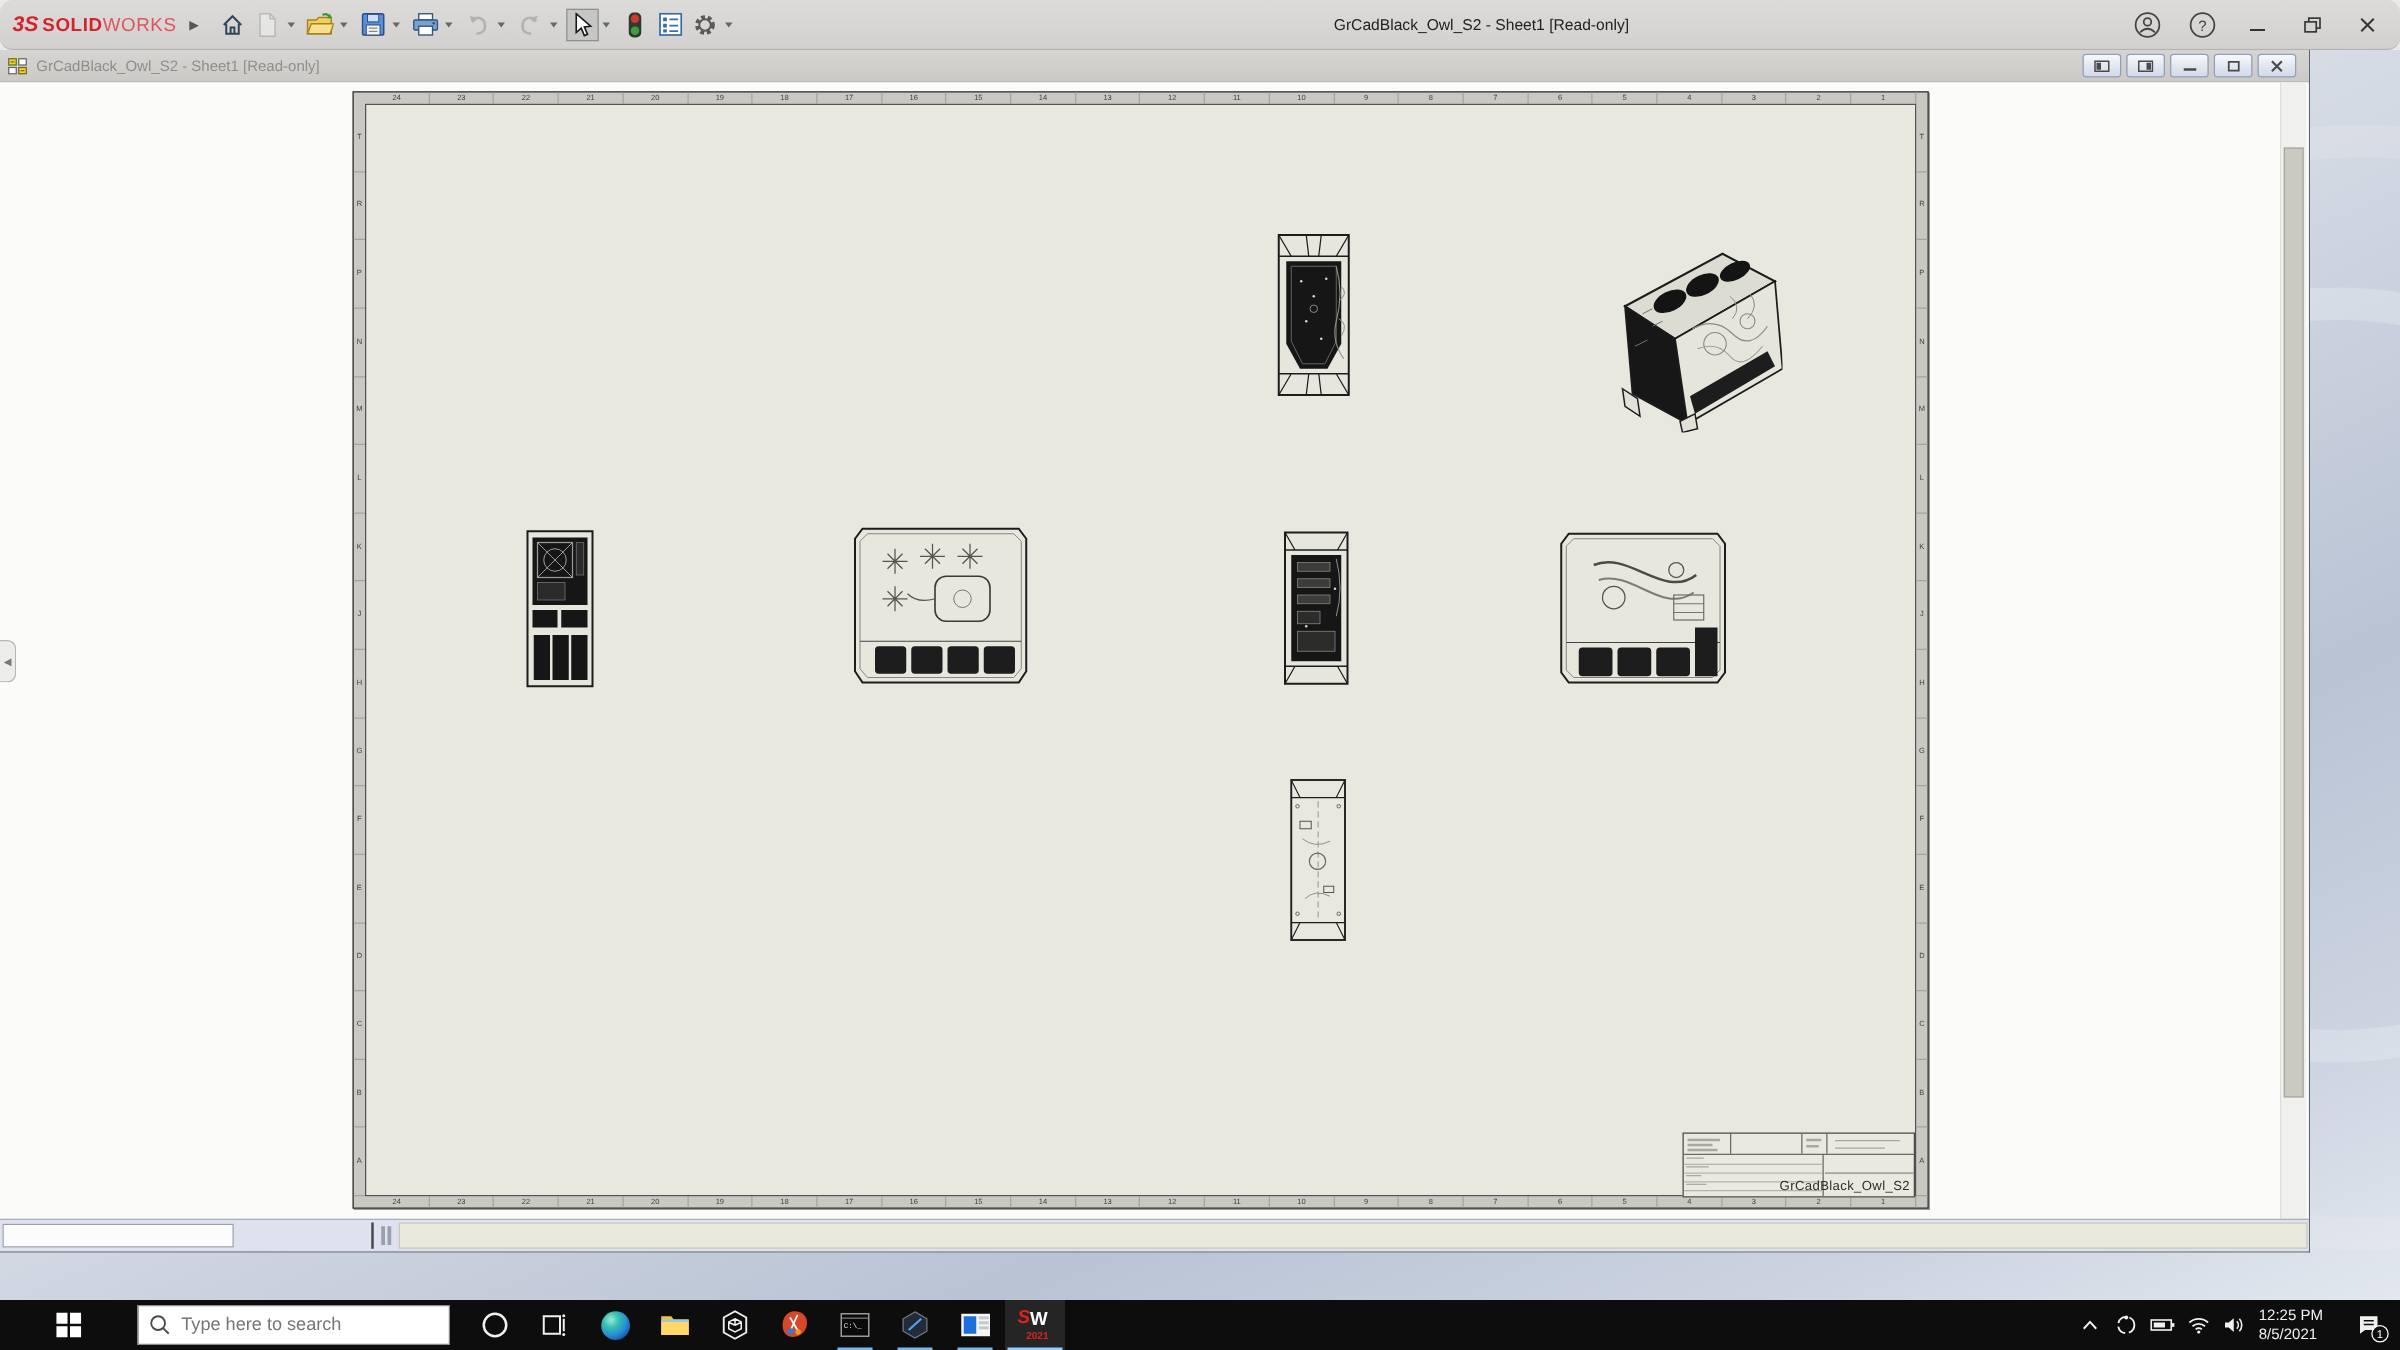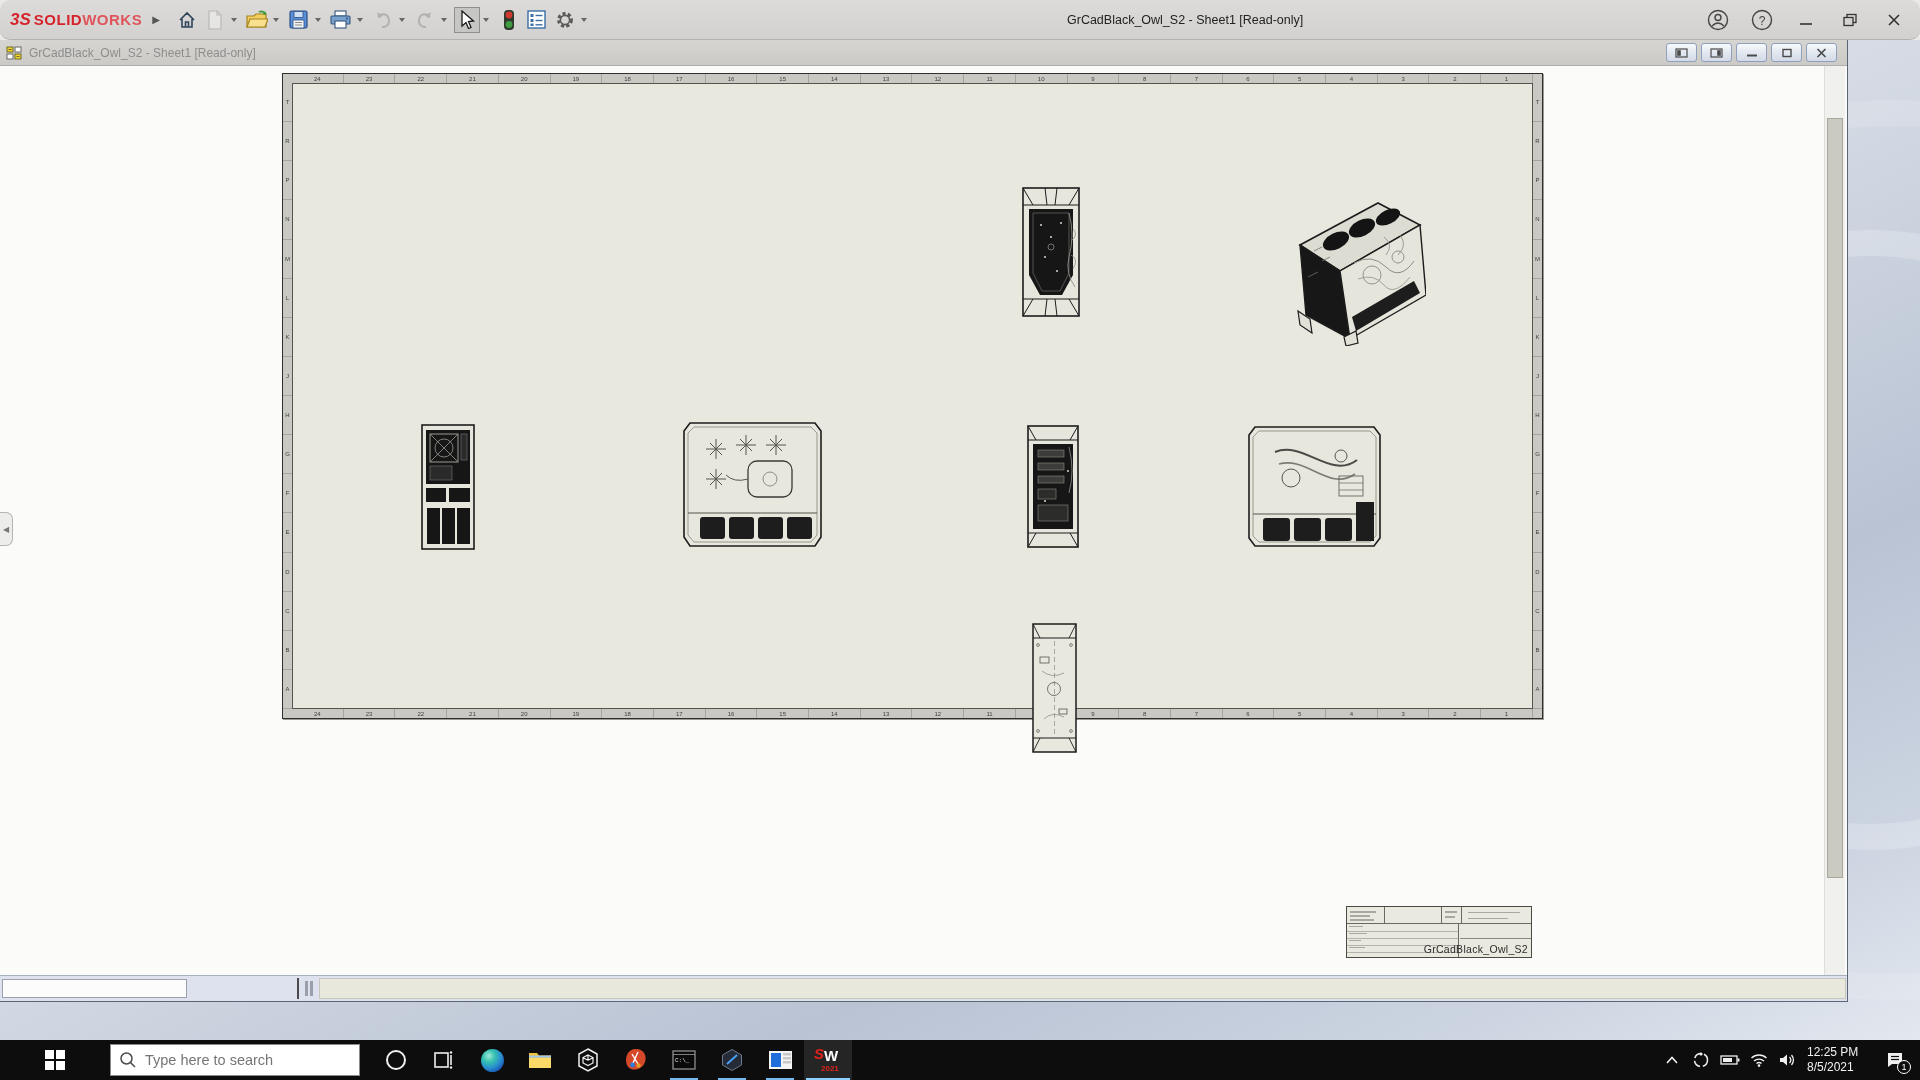--- a/index.html
+++ b/index.html
@@ -6,21 +6,21 @@
   html,body { width:1920px; height:1080px; overflow:hidden; font-family:"Liberation Sans",sans-serif; }
   #stage { position:relative; width:1920px; height:1080px; background:#e9e9e9; }
 
   
   #appbar { position:absolute; left:0; top:0; width:1920px; height:40px;
     background:linear-gradient(#dcdbd9,#d2d1cf); border-bottom:1px solid #b3b2b0;
     display:flex; align-items:center;border-radius:10px; }
   .logo { display:flex; align-items:baseline; margin-left:10px; color:#d6232b; white-space:nowrap; }
   .logo .mark { font-weight:bold; font-style:italic; font-size:17px; margin-right:3px; }
   .logo .bold { font-weight:bold; font-size:15px; letter-spacing:.5px; }
-  .logo .light { font-weight:bold; font-size:15px; letter-spacing:.5px; color:#e0555c; }
+  .logo .light { font-weight:normal; font-size:15px; letter-spacing:.5px; color:#e0555c; }
   .flyout { color:#555; font-size:10px; margin:0 14px 0 10px; }
   .tbar { display:flex; align-items:center; gap:2px; }
   .tbtn { width:26px; height:26px; display:flex; align-items:center; justify-content:center;
     border:1px solid transparent; background:transparent; }
   .tbtn.active { background:#c6c6c4; border:1px solid #8f8f8d; }
   .tbtn.disabled { opacity:.38; filter:grayscale(1); }
   .caret { width:0; height:0; border-left:3.5px solid transparent; border-right:3.5px solid transparent;
     border-top:4px solid #666; margin:0 5px 0 1px; }
   #app-title { position:absolute; left:1067px; top:13px; font-size:12.5px; color:#222; }
   .winctl { position:absolute; right:0; top:0; height:40px; display:flex; align-items:center; gap:20px; padding-right:14px; }
@@ -48,21 +48,21 @@
   #viewport { position:absolute; left:0; top:26px; width:1847px; height:910px; background:#fbfbfa; overflow:hidden; }
 
   #vscroll { position:absolute; right:2px; top:0; bottom:0; width:21px; background:#f0f0ee; border-left:1px solid #ddddda; }
   #vscroll .thumb { position:absolute; left:2px; right:2px; top:52px; height:760px; background:#cbcac0; border:1px solid #a9a89e; }
 
   #collapse-tab { position:absolute; left:0; top:446px; width:13px; height:34px; background:#ededeb;
     border:1px solid #b5b5b2; border-left:none; border-radius:0 7px 7px 0; display:flex; align-items:center; justify-content:center;
     color:#77777a; font-size:8px; }
 
   
-  #sheet { position:absolute; left:282px; top:7px; width:1261px; height:646px;
+  #sheet { position:absolute; left:282px; top:7px; width:1261px; height:894px;
     background:#c9c8c3; border:1px solid #2e2e2c; box-shadow:1px 1px 0 #9a9a96; }
   #paper { position:absolute; left:9px; top:9px; right:9px; bottom:9px; background:#e9e8df; border:1px solid #55554f; }
   .zone { position:absolute; display:flex; color:#3f3f3c; font-size:6px; }
   .zone-h { left:9px; right:9px; height:9px; flex-direction:row; }
   .zone-top { top:0; } .zone-bottom { bottom:0; }
   .zone-v { top:9px; bottom:9px; width:9px; flex-direction:column; }
   .zone-left { left:0; } .zone-right { right:0; }
   .zone-h .zone-cell { flex:1; display:flex; align-items:center; justify-content:center; border-right:1px solid #a5a49f; }
   .zone-v .zone-cell { flex:1; display:flex; align-items:center; justify-content:center; border-bottom:1px solid #a5a49f; }
   .view { position:absolute; }

